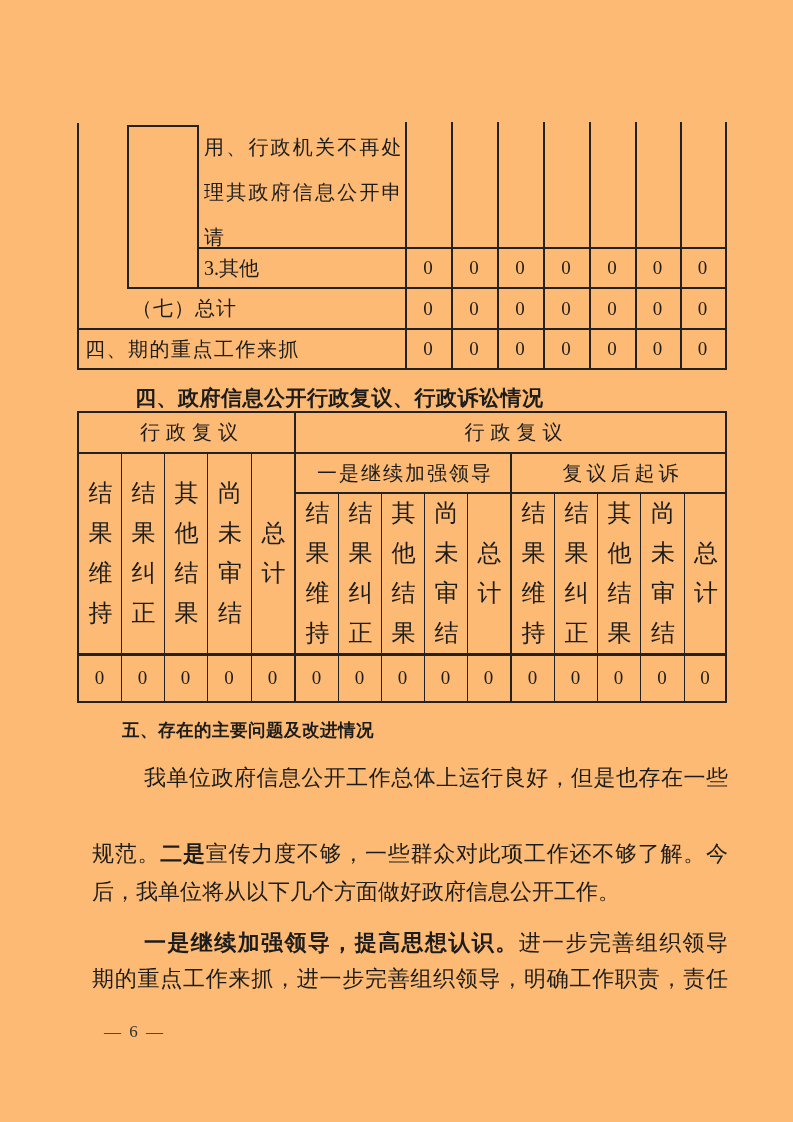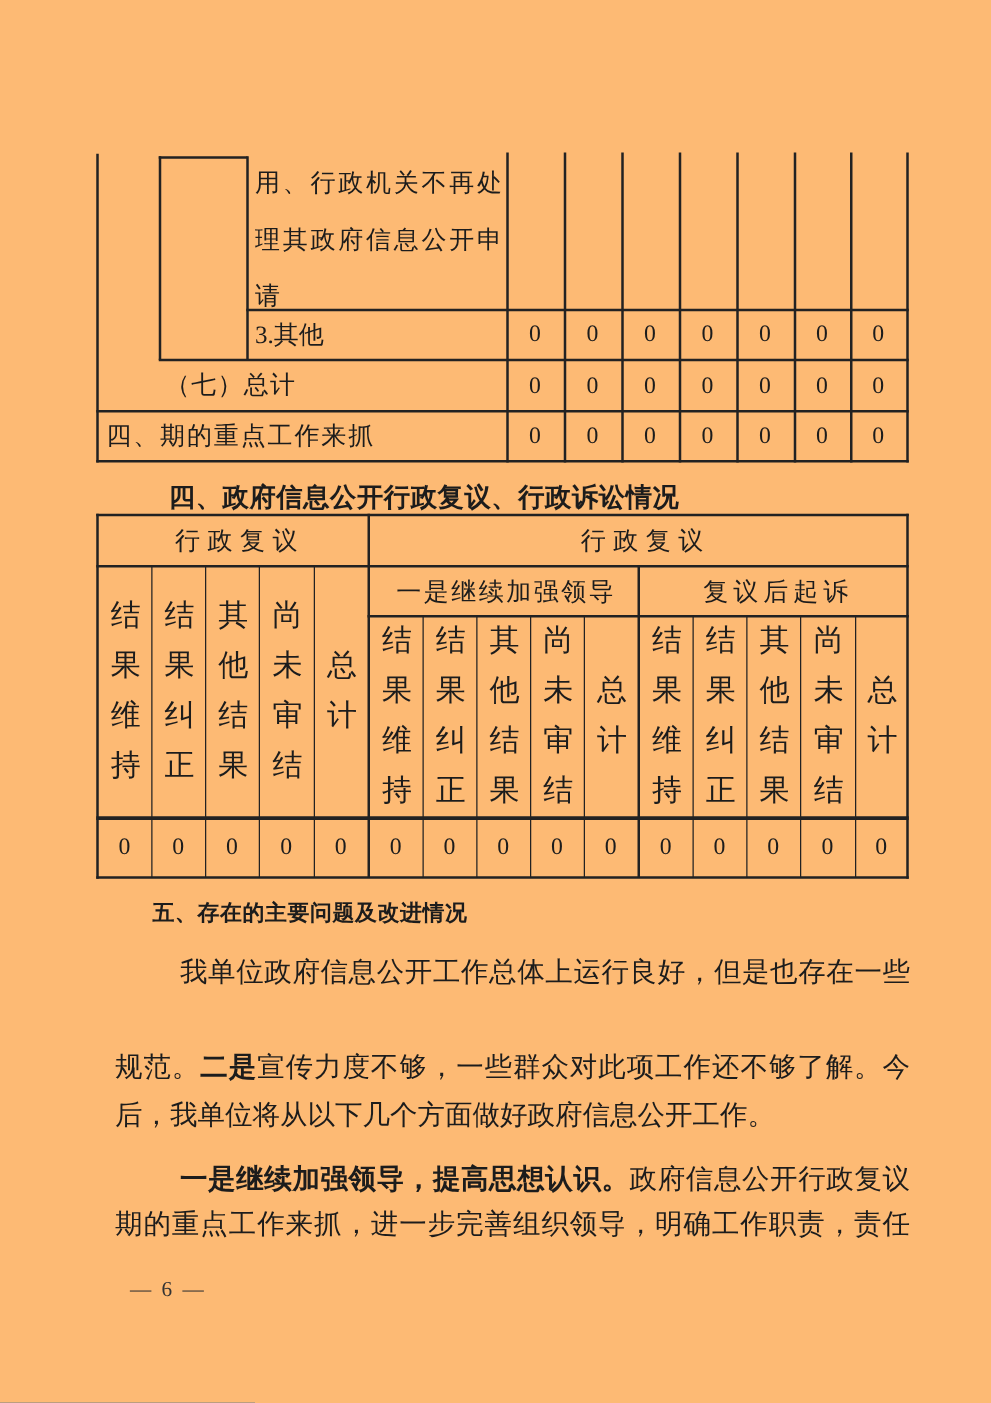--- a/index.html
+++ b/index.html
@@ -184,21 +184,21 @@
     <span>我单位政府信息公开工作总体上运行良好，但是也存在一些</span>
   </div>
   <div class="body-line jst" style="left:92px;top:841px;width:636px">
     <span>规范。</span><span class="bold">二是</span><span>宣传力度不够，一些群众对此项工作还不够了解。今</span>
   </div>
   <div class="body-line" style="left:92px;top:879px">
     <span>后，我单位将从以下几个方面做好政府信息公开工作。</span>
   </div>
 
   <div class="body-line jst" style="left:144px;top:930px;width:584px">
-    <span class="bold">一是继续加强领导，提高思想认识。</span><span>政府信息公开行政复议</span>
+    <span class="bold">一是继续加强领导，提高思想认识。</span><span>进一步完善组织领导</span>
   </div>
   <div class="body-line jst" style="left:92px;top:966px;width:636px">
     <span>期的重点工作来抓，进一步完善组织领导，明确工作职责，责任</span>
   </div>
 
   <div class="footer" style="left:104px;top:1022px">— 6 —</div>
 
 </div>
 
 </body></html>

